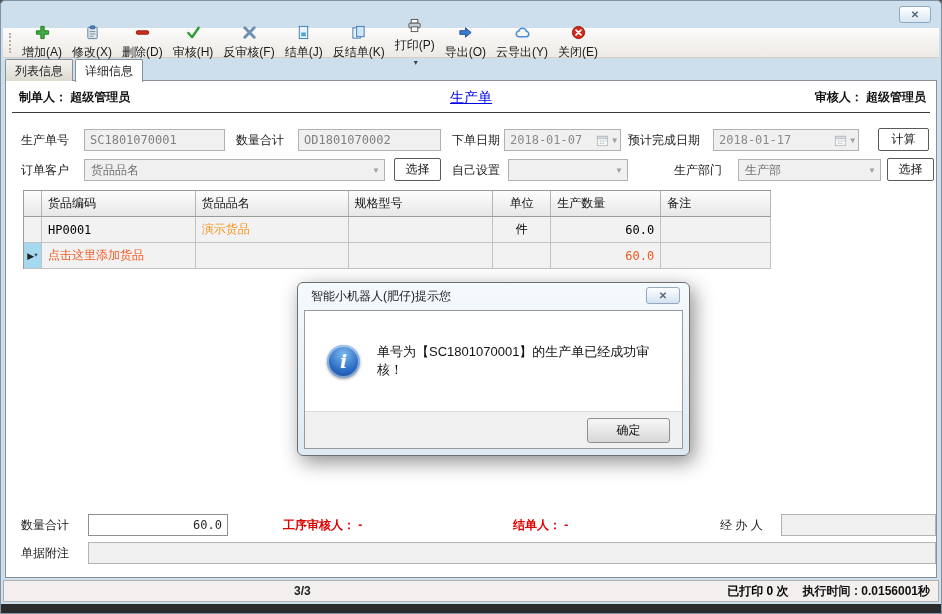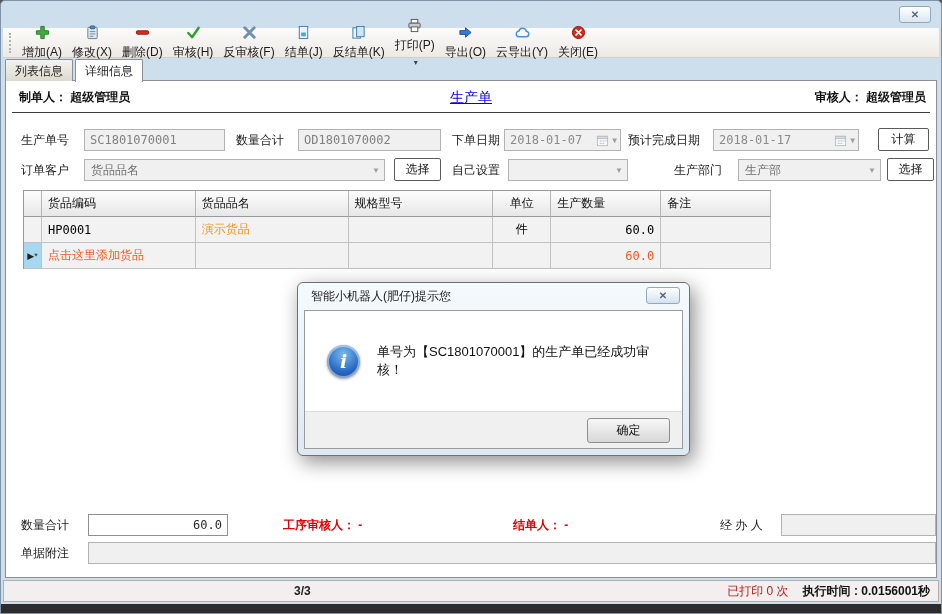--- a/index.html
+++ b/index.html
@@ -81,21 +81,21 @@
   .orangered { color:#f25822; font-family:"Liberation Sans",sans-serif; }
   .qty-orange { color:#f25822; }
 
   .redtxt { position:absolute; font-size:12px; font-weight:bold; color:#e00000; line-height:22px; }
 
   
   .statusbar { position:absolute; left:2px; right:2px; top:579px; height:22px;
                background:#f2efee; border:1px solid #b0b0b0; font-size:12px; }
   .st-page { position:absolute; left:290px; line-height:20px; font-weight:bold; color:#222; }
   .st-right { position:absolute; right:8px; line-height:20px; display:flex; gap:14px; }
-  .st-printed { color:#b91c1c; font-weight:normal; }
+  .st-printed { color:#000000; font-weight:bold; }
   .st-exec { color:#111; font-weight:bold; }
   .bottombar { position:absolute; left:0; right:0; top:603px; height:11px; background:#2c2c2c; }
 
   
   .dialog { position:absolute; left:296px; top:281px; width:393px; height:174px; z-index:20;
             background:linear-gradient(#f5fafd,#dde9f3); border:1px solid #6f6f6f; border-radius:6px;
             box-shadow:4px 6px 20px rgba(0,0,0,.45); }
   .dlg-title { height:27px; display:flex; align-items:center; padding:0 13px; font-size:12px; color:#1a1a1a; }
   .dlg-close { position:absolute; right:9px; top:4px; width:34px; height:17px;
                background:linear-gradient(#ffffff,#dcе9f3,#d3e2ef); background:linear-gradient(#ffffff,#d3e2ef);

